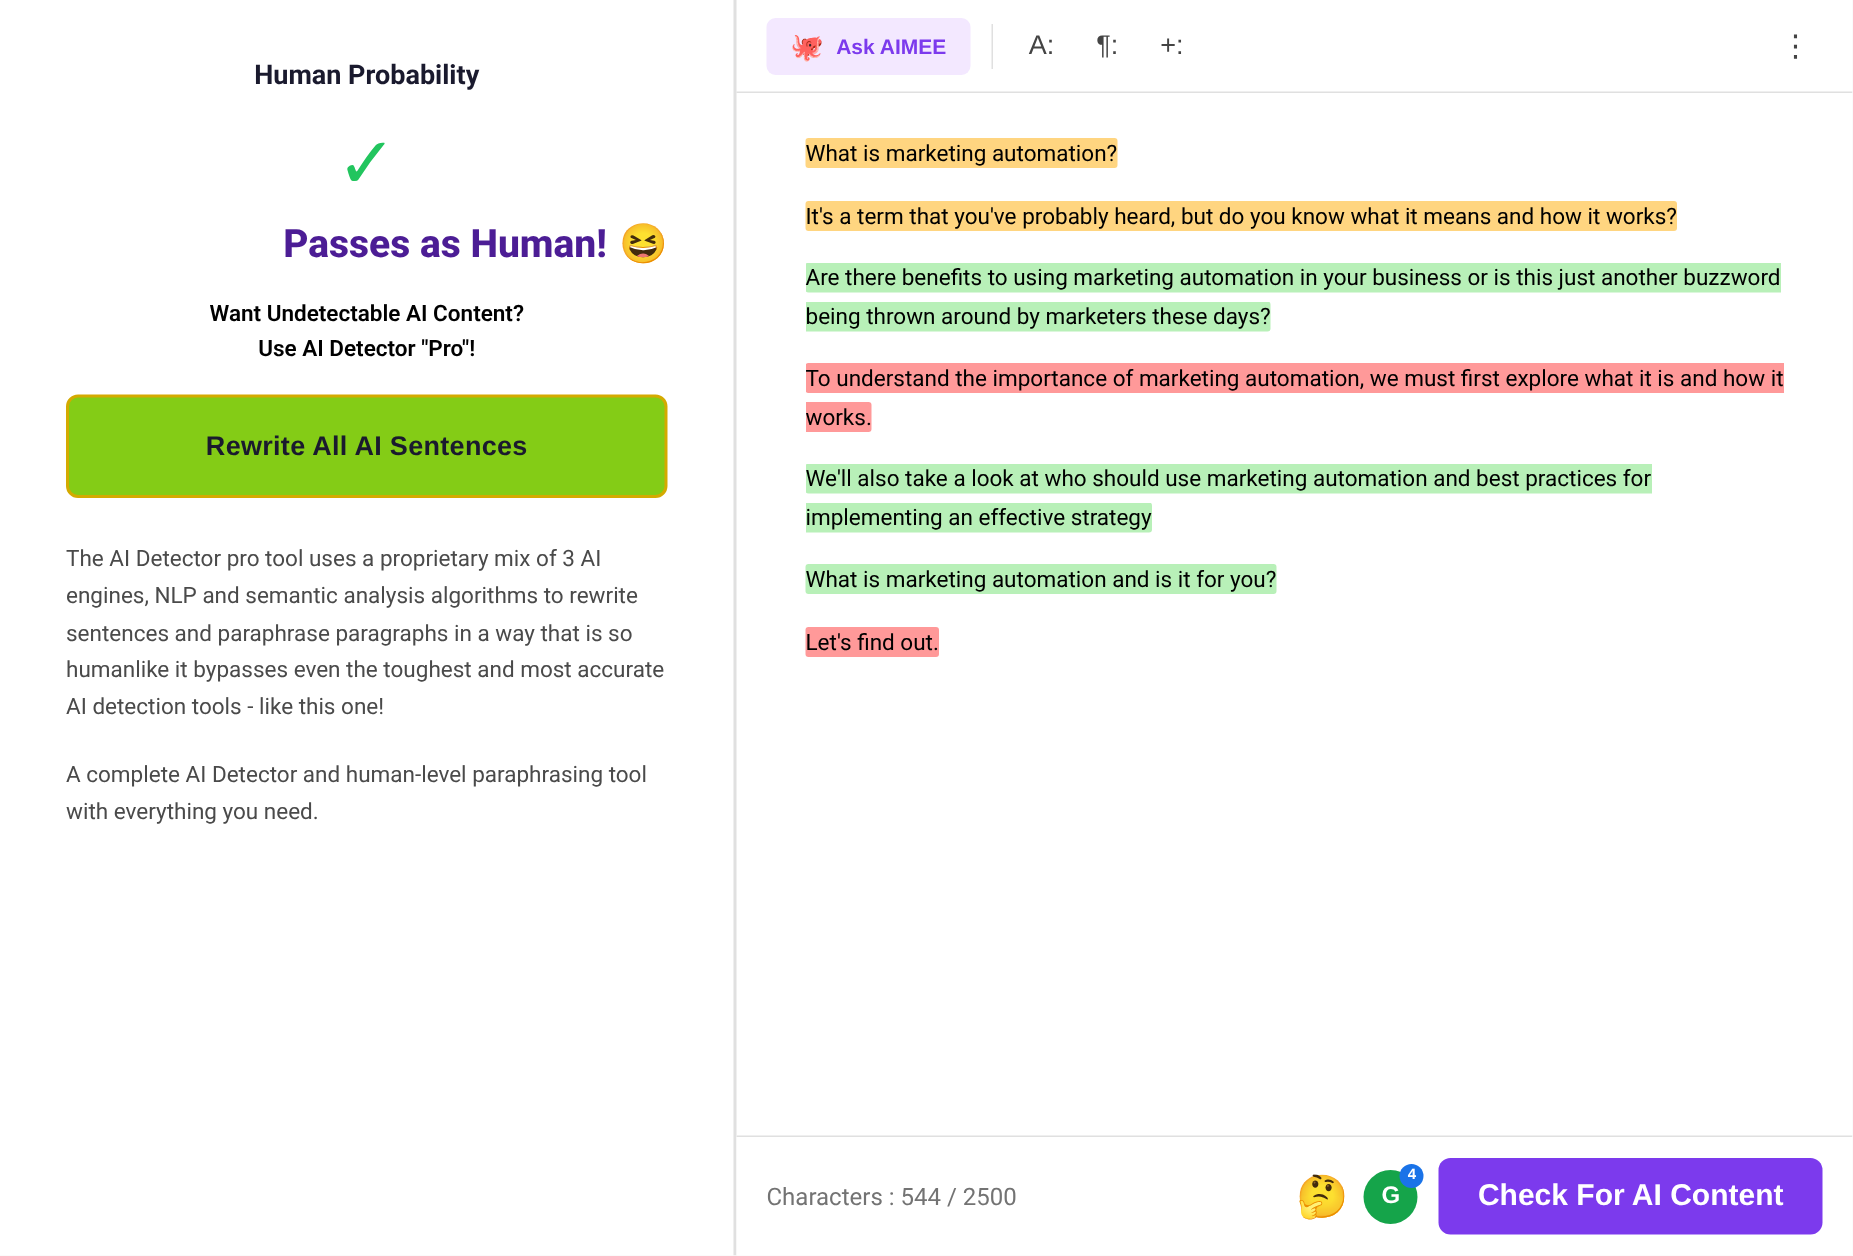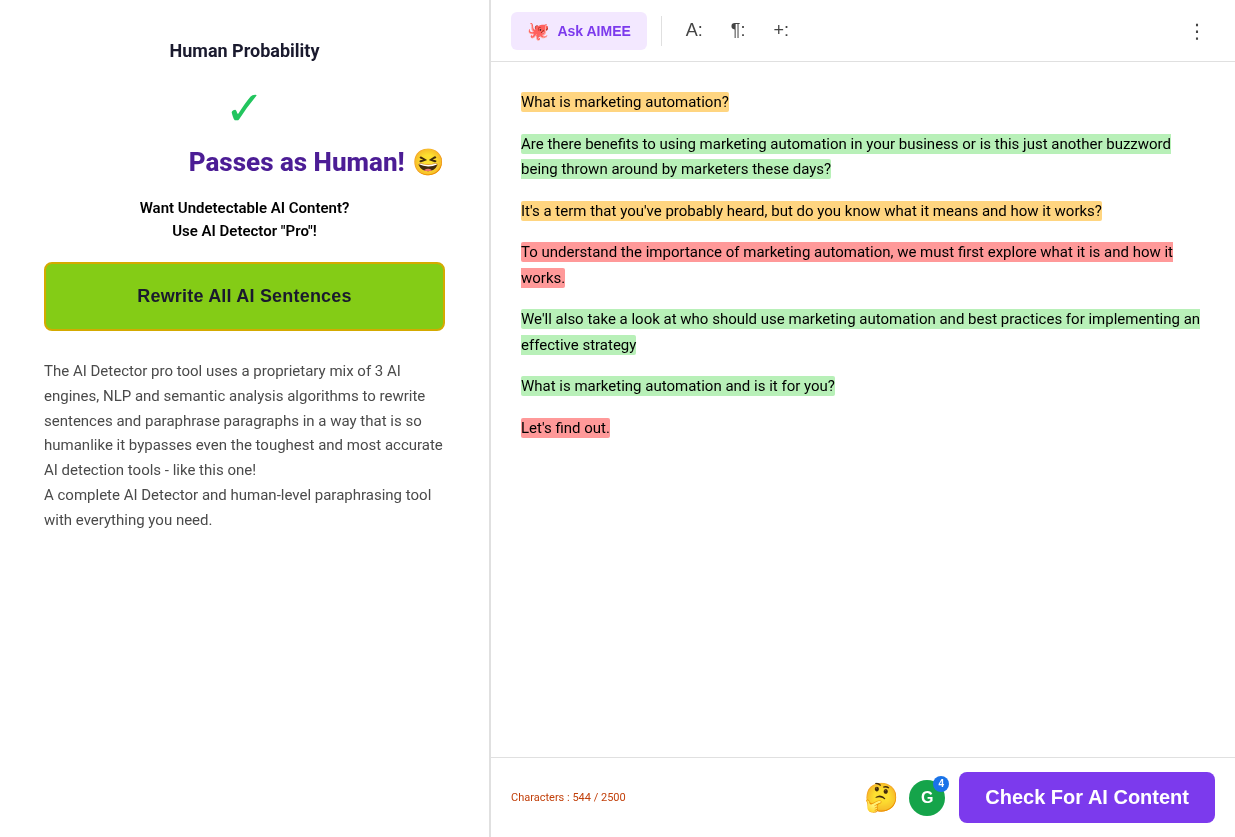--- a/index.html
+++ b/index.html
@@ -81,20 +81,21 @@
       width: 100%;
       text-align: center;
       margin-bottom: 28px;
       letter-spacing: 0.2px;
     }
 
     .description-text {
       font-size: 15px;
       color: #4a4a4a;
       line-height: 1.65;
+      margin-bottom: 20px;
     }
 
     .description-text-2 {
       font-size: 15px;
       color: #4a4a4a;
       line-height: 1.65;
     }
 
     
     .right-panel {
@@ -163,21 +164,21 @@
       padding: 8px;
       font-size: 20px;
       color: #444;
       display: flex;
       align-items: center;
     }
 
     
     .editor-content {
       flex: 1;
-      padding: 28px 30px 20px;
+      padding: 28px 46px 20px;
       overflow-y: auto;
       line-height: 1.7;
     }
 
     .text-block {
       margin-bottom: 16px;
       font-size: 15px;
       line-height: 1.7;
     }
 
@@ -202,22 +203,22 @@
     
     .bottom-bar {
       display: flex;
       align-items: center;
       padding: 14px 20px;
       border-top: 1px solid #e0e0e0;
       background: #fff;
     }
 
     .char-count {
-      font-size: 11px;
-      color: #c2410c;
+      font-size: 16px;
+      color: #737373;
       flex: 1;
     }
 
     .bottom-icons {
       display: flex;
       align-items: center;
       gap: 10px;
       margin-right: 14px;
     }
 
@@ -314,25 +315,25 @@
 
     <button class="toolbar-more-btn">⋮</button>
   </div>
 
   <div class="editor-content">
     <div class="text-block">
       <span class="highlight-orange">What is marketing automation?</span>
     </div>
 
     <div class="text-block">
+      <span class="highlight-orange">It's a term that you've probably heard, but do you know what it means and how it works?</span>
+    </div>
+
+    <div class="text-block">
       <span class="highlight-green">Are there benefits to using marketing automation in your business or is this just another buzzword being thrown around by marketers these days?</span>
-    </div>
-
-    <div class="text-block">
-      <span class="highlight-orange">It's a term that you've probably heard, but do you know what it means and how it works?</span>
     </div>
 
     <div class="text-block">
       <span class="highlight-red">To understand the importance of marketing automation, we must first explore what it is and how it works.</span>
     </div>
 
     <div class="text-block">
       <span class="highlight-green">We'll also take a look at who should use marketing automation and best practices for implementing an effective strategy</span>
     </div>
 

